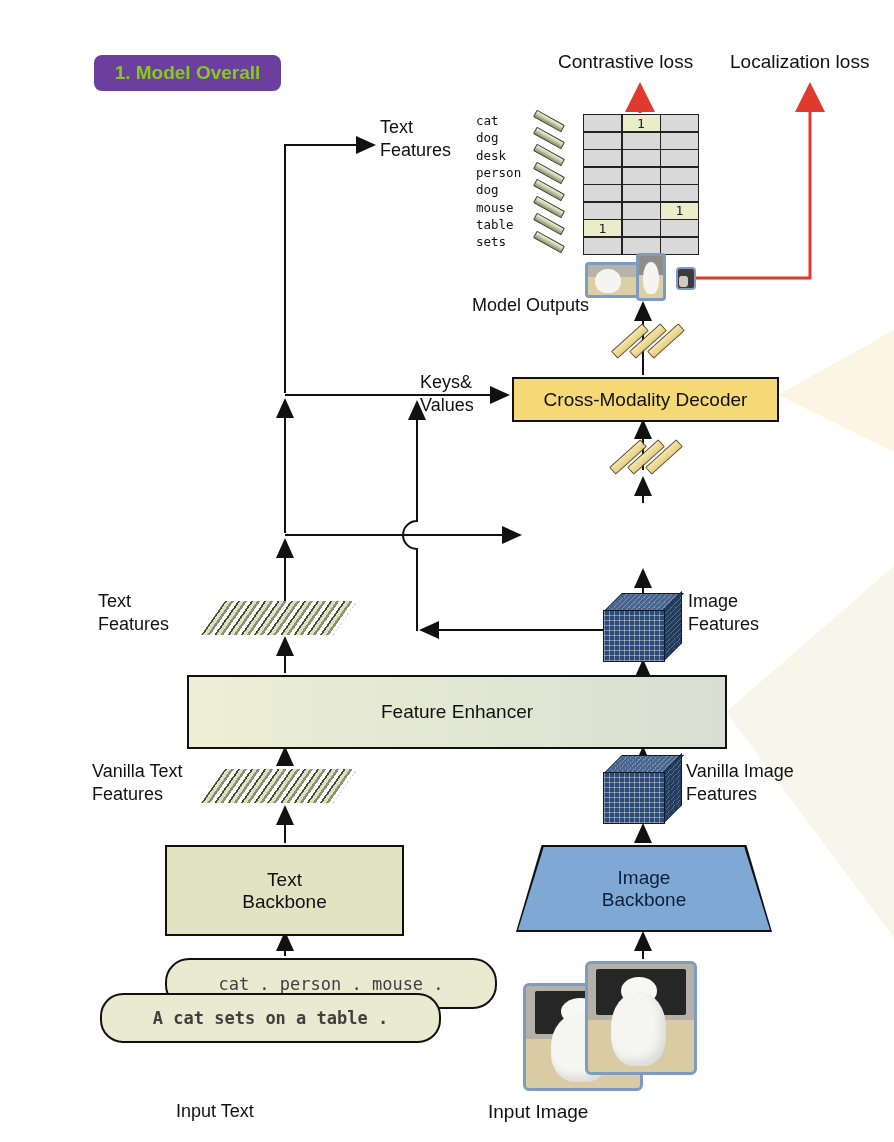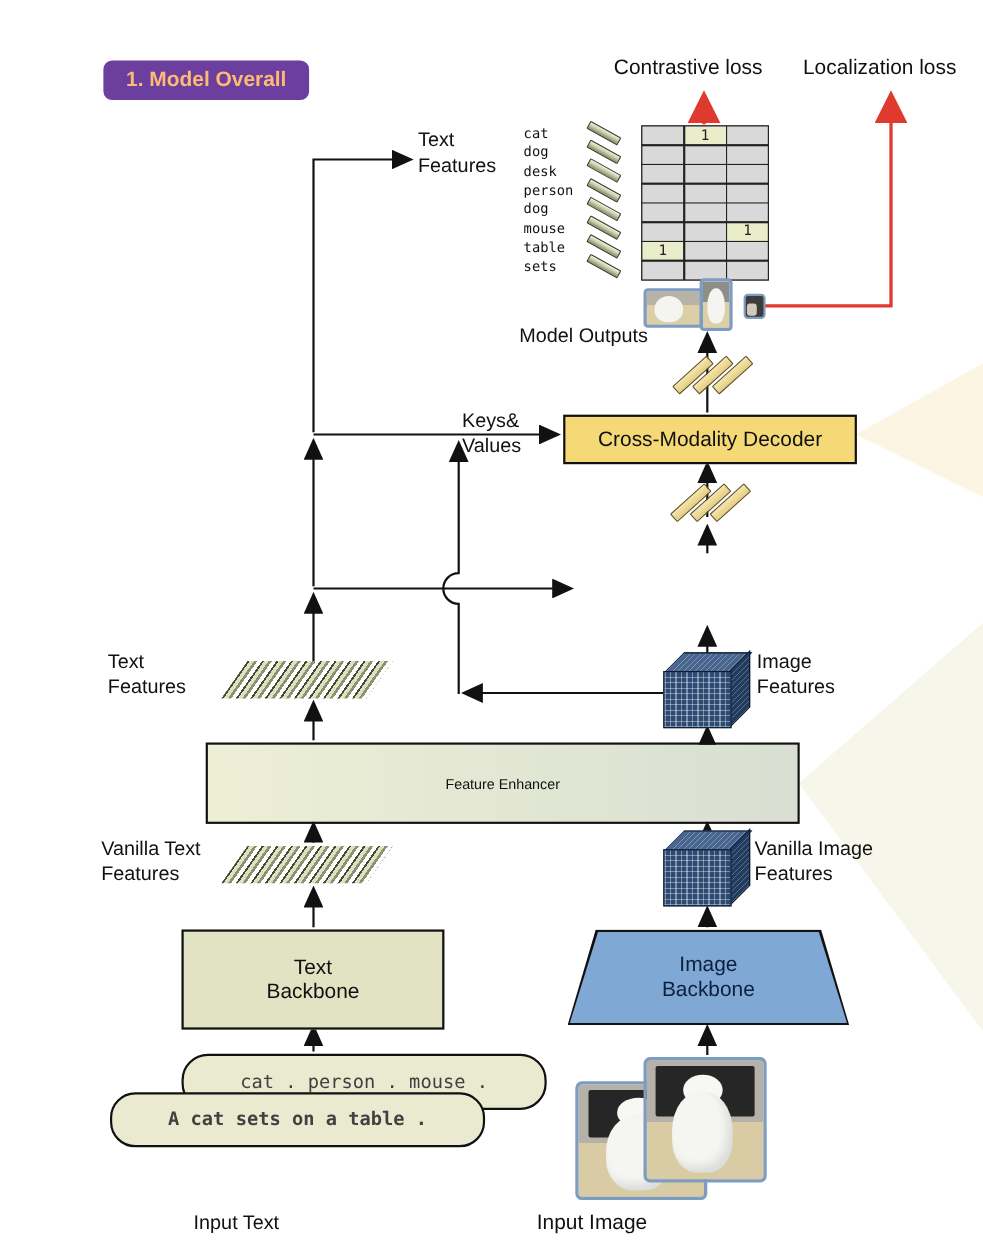--- a/index.html
+++ b/index.html
@@ -9,21 +9,21 @@
   }
   html,body{margin:0;padding:0;background:#fff;}
   .canvas{position:relative;width:894px;height:1142px;background:#fff;overflow:hidden;
           font-family:"Liberation Sans",sans-serif;color:#111;}
   .lbl{position:absolute;text-align:left;line-height:1.3;z-index:2;}
   .wire{position:absolute;inset:0;z-index:1;}
   .box{position:absolute;display:flex;flex-direction:column;align-items:center;justify-content:center;
        border:2px solid #111;z-index:2;text-align:left;}
   
   .badge{position:absolute;left:94px;top:55px;width:187px;height:36px;background:var(--purple);
-         color:#fdba74;font-size:19px;font-weight:700;border-radius:8px;display:flex;
+         color:#84cc16;font-size:19px;font-weight:700;border-radius:8px;display:flex;
          align-items:center;justify-content:center;z-index:2;}
   
   .word-list{position:absolute;left:476px;top:112px;z-index:2;}
   .word-row{display:flex;align-items:center;height:17.3px;}
   .word-row .w{width:57px;font-family:"DejaVu Sans Mono",monospace;font-size:12.5px;color:#111;}
   .stick{display:inline-block;width:30px;height:6px;border:1px solid #3a3d2b;
          background:linear-gradient(180deg,#f0f2dd 0%,#c9cead 45%,#878e68 100%);
          transform:rotate(29deg);border-radius:1px;}
   .matrix{position:absolute;left:583px;top:114px;width:114px;height:139px;display:grid;
           grid-template-columns:repeat(3,1fr);grid-template-rows:repeat(8,1fr);
@@ -55,21 +55,21 @@
   .cube .topf{position:absolute;left:0;top:0;width:60px;height:17px;background-color:#47658f;border:1px solid #0d1b30;
     transform:skewX(-45deg);transform-origin:bottom left;
     background-image:repeating-linear-gradient(90deg,rgba(255,255,255,.3) 0 1px,rgba(0,0,0,0) 1px 5px);}
   .cube .sidef{position:absolute;left:60px;top:17px;width:17px;height:50px;background-color:#223C5F;border:1px solid #0d1b30;
     transform:skewY(-45deg);transform-origin:top left;
     background-image:repeating-linear-gradient(0deg,rgba(255,255,255,.25) 0 1px,rgba(0,0,0,0) 1px 5px);}
   
   .decoder{left:512px;top:377px;width:263px;height:41px;background:var(--decoder-bg);font-size:19px;}
   .qsel{left:524px;top:505px;width:218px;height:62px;font-size:19px;color:#0d1f3c;
         background:linear-gradient(180deg,#9ebfe6,#7fa6d6);}
-  .enhancer{left:187px;top:675px;width:536px;height:70px;font-size:13px;
+  .enhancer{left:187px;top:675px;width:536px;height:70px;font-size:19px;
         background:linear-gradient(90deg,#EDEFD5,#D8DFD2);}
   .tbackbone{left:165px;top:845px;width:235px;height:87px;background:var(--text-block);font-size:19px;}
   .trap{position:absolute;left:516px;top:845px;width:256px;height:87px;z-index:2;}
   .trap .outer{position:absolute;inset:0;background:#111;clip-path:polygon(10% 0,90% 0,100% 100%,0 100%);}
   .trap .inner{position:absolute;inset:2px;background:var(--image-block);clip-path:polygon(10.2% 0,89.8% 0,100% 100%,0 100%);}
   .trap .cap{position:absolute;inset:0;display:flex;flex-direction:column;align-items:center;justify-content:center;
              font-size:19px;color:#0d1f3c;text-align:center;}
   
   .bubble{position:absolute;border:2px solid #111;background:var(--bubble);display:flex;align-items:center;
           justify-content:center;font-family:"DejaVu Sans Mono",monospace;font-size:17px;color:#404040;}

